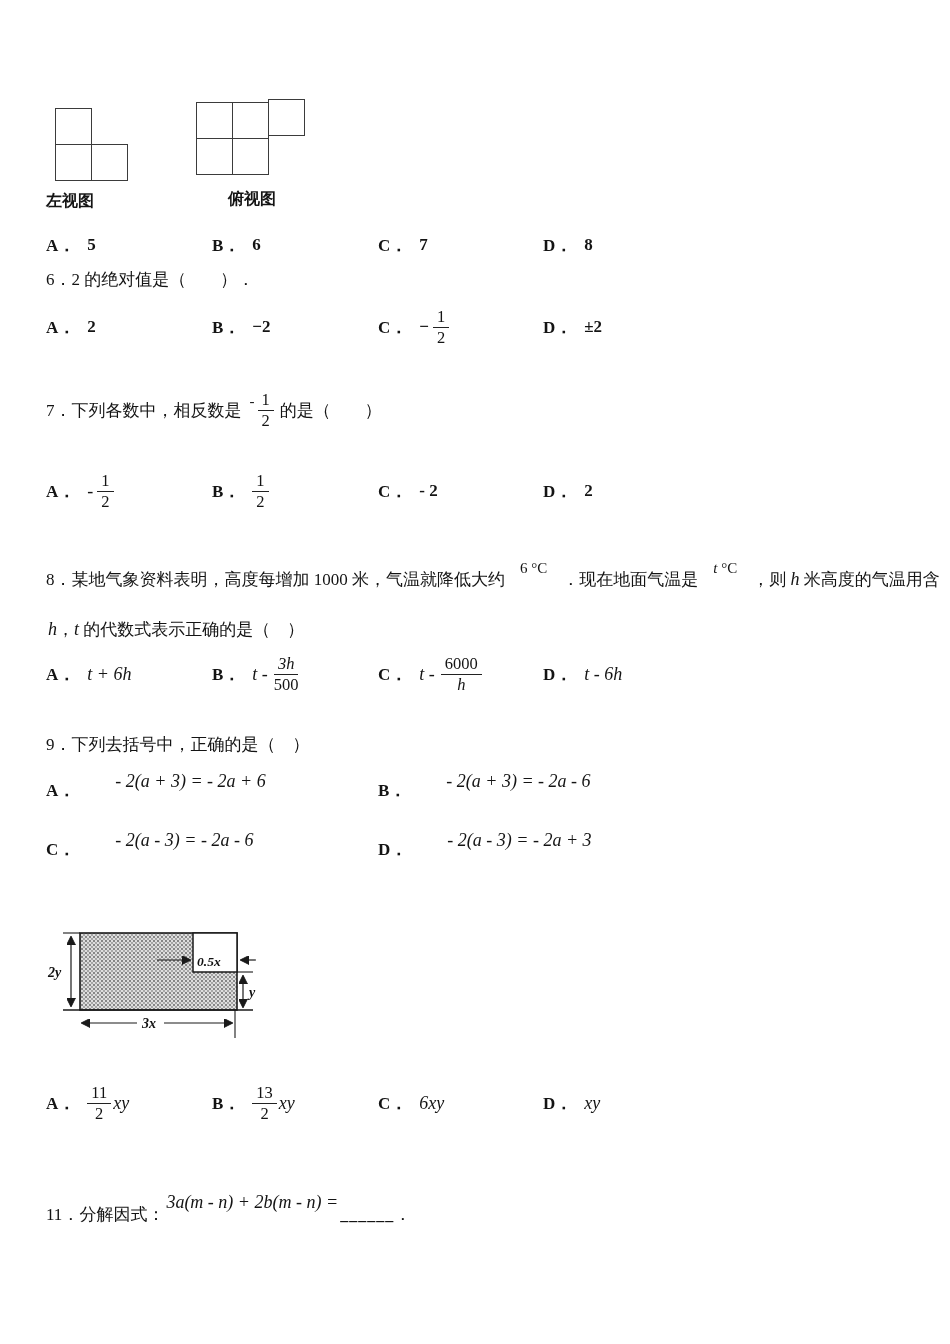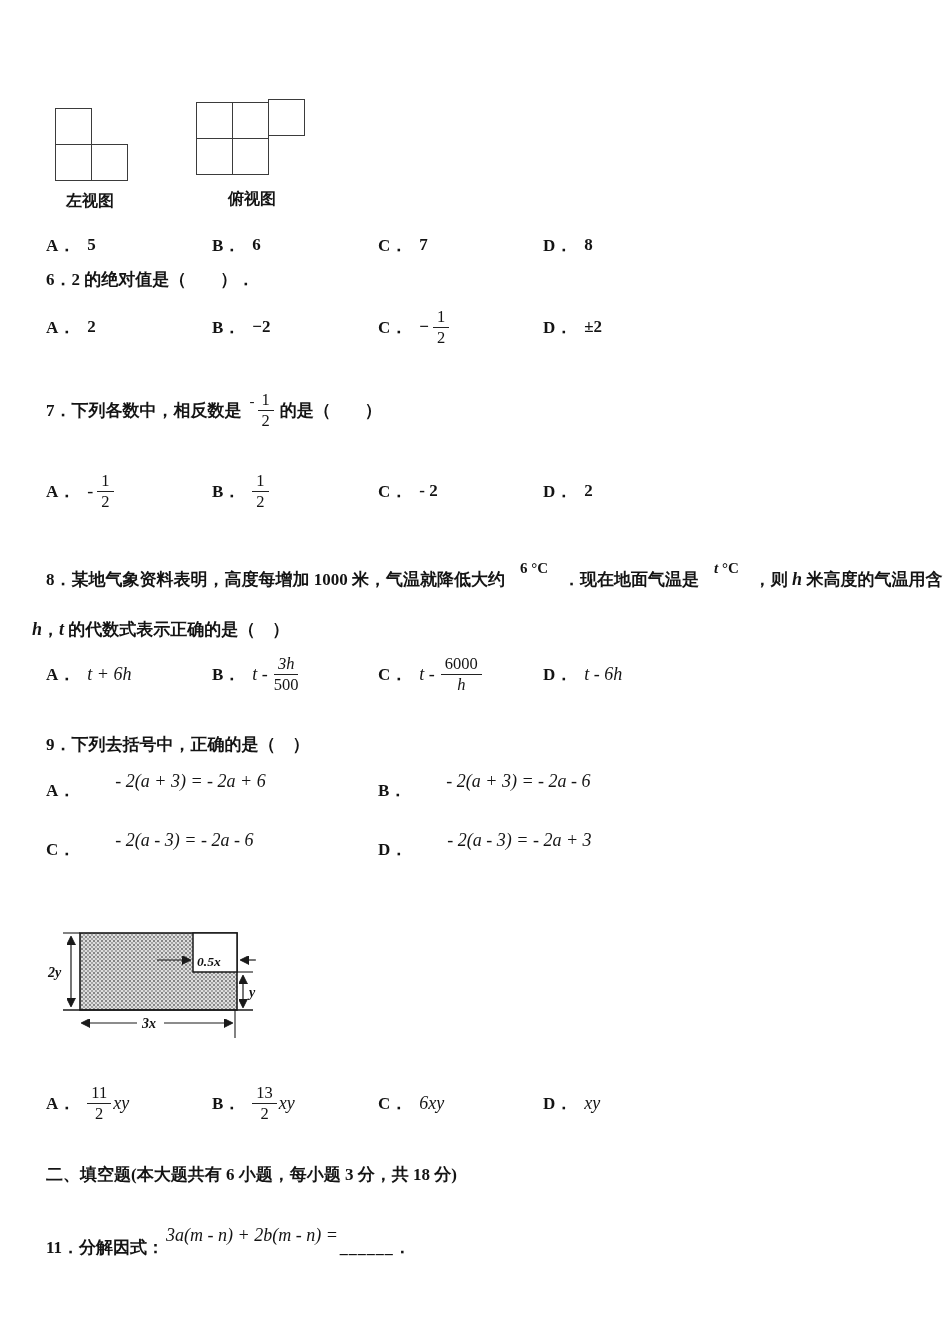--- a/index.html
+++ b/index.html
@@ -1,19 +1,19 @@
 <!DOCTYPE html>
 <html><head>
 <meta charset="utf-8">
 <style>
   html,body{margin:0;padding:0;background:#ffffff;}
   .page{position:relative;width:950px;height:1344px;background:#fff;overflow:hidden;
         font-family:"Liberation Serif",serif;color:#141414;}
   .abs{position:absolute;}
-  .cn{font-weight:bold;font-size:17px;font-family:"Liberation Serif",serif;}
+  .cn{font-weight:normal;font-size:17px;font-family:"Liberation Serif",serif;}
   .figlabel{font-weight:bold;font-size:16px;}
   .row{position:absolute;left:0;width:950px;}
   .opt{position:absolute;top:0;height:100%;display:flex;align-items:center;}
   .c1{left:46px}.c2{left:212px}.c3{left:378px}.c4{left:543px}
   .lbl{font-weight:bold;font-size:17px;margin-right:12px;white-space:nowrap;}
   .bval{font-weight:bold;font-size:17px;white-space:nowrap;}
   .math{font-size:18px;white-space:nowrap;}
   .it{font-style:italic;}
   .frac{display:inline-flex;flex-direction:column;align-items:center;font-size:16.5px;
         line-height:1.18;vertical-align:middle;text-align:center;}
@@ -34,21 +34,21 @@
 </head>
 <body>
 
 <div class="page">
 
   <div class="abs" style="left:55px;top:108px;width:80px;height:80px;">
     <div class="sq" style="left:0;top:0;"></div>
     <div class="sq" style="left:0;top:36px;"></div>
     <div class="sq" style="left:36px;top:36px;"></div>
   </div>
-  <div class="abs figlabel" style="left:46px;top:191px;margin-left:20px;">左视图</div>
+  <div class="abs figlabel" style="left:46px;top:191px;">左视图</div>
 
   <div class="abs" style="left:196px;top:98px;width:115px;height:80px;">
     <div class="sq" style="left:0;top:4px;"></div>
     <div class="sq" style="left:36px;top:4px;"></div>
     <div class="sq" style="left:72px;top:1px;"></div>
     <div class="sq" style="left:0;top:40px;"></div>
     <div class="sq" style="left:36px;top:40px;"></div>
   </div>
   <div class="abs figlabel" style="left:228px;top:189px;">俯视图</div>
 
@@ -131,21 +131,21 @@
       </span>
     <span class="opt c4">
         <span class="lbl">D．</span>
         <span class="bval">2</span>
       </span>
   </div>
 
   <div class="abs cn inlineline" style="left:46px;top:568px;">
     <span>8．</span><span>某地气象资料表明，高度每增加 1000 米，气温就降低大约</span><span class="sup"><span class="math" style="font-size:15px;">6</span> <span>°C</span></span><span>．现在地面气温是</span><span class="sup"><span class="math it" style="font-size:15px;">t</span> <span>°C</span></span><span>，则</span> <span class="math it">h</span> <span>米高度的气温用含</span>
   </div>
-  <div class="abs cn inlineline" style="left:32px;top:618px;">
+  <div class="abs cn inlineline" style="left:48px;top:618px;">
     <span class="math it">h</span><span>，</span><span class="math it">t</span> <span>的代数式表示正确的是（　）</span>
   </div>
 
   <div class="row" style="top:646px;height:56px;">
     <span class="opt c1">
         <span class="lbl">A．</span>
         <span class="math it">t + 6h</span>
       </span>
     <span class="opt c2">
         <span class="lbl">B．</span>
@@ -242,19 +242,18 @@
     <span class="opt c3">
         <span class="lbl">C．</span>
         <span class="math it">6xy</span>
       </span>
     <span class="opt c4">
         <span class="lbl">D．</span>
         <span class="math it">xy</span>
       </span>
   </div>
 
-  <div class="abs cn inlineline" style="left:46px;top:1163px;">二、填空题(本大题共有 6 小题，每小题 3 分，共 18 分)</div>
-
-  <div class="abs inlineline" style="left:46px;top:1236px;">
+
+  <div class="abs inlineline" style="left:46px;top:1203px;">
     <span class="cn">11．</span><span class="cn">分解因式：</span><span class="mexpr exprraise">3a(m - n) + 2b(m - n) =</span><span class="blankline">______</span><span class="cn">．</span>
   </div>
 
 </div>
 
 </body></html>

